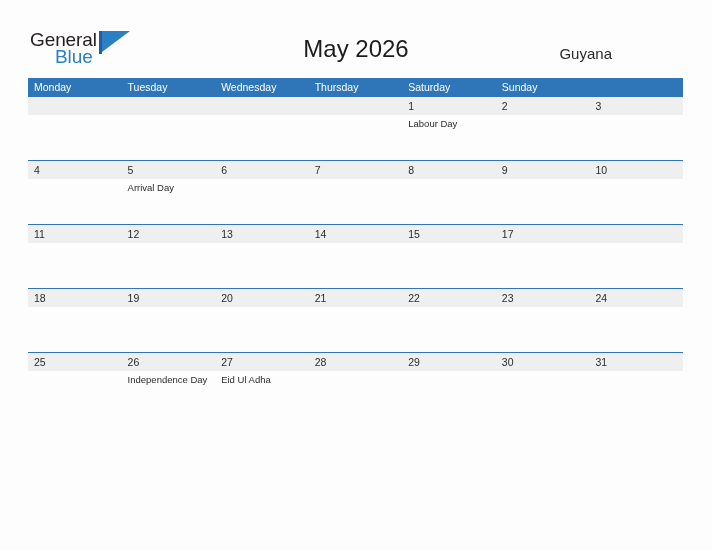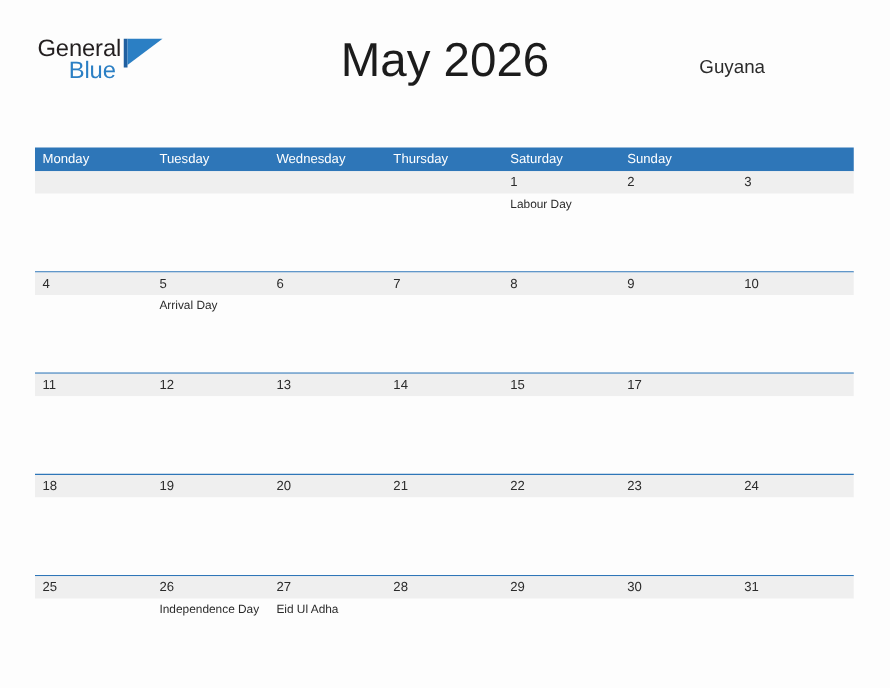--- a/index.html
+++ b/index.html
@@ -80,21 +80,21 @@
     border-top: 21px solid #2b7fc4;
     border-right: 28px solid transparent;
   }
 
   .month-title {
     position: absolute;
     left: 0;
     top: 31px;
     width: 712px;
     text-align: center;
-    font-size: 38px;
+    font-size: 24px;
     color: #1c1c1c;
     line-height: 36px;
     font-weight: normal;
     margin: 0;
   }
 
   .country {
     position: absolute;
     right: 29px;
     top: 45px;
@@ -103,21 +103,20 @@
     line-height: 18px;
     white-space: nowrap;
   }
 
   
   .calendar {
     position: absolute;
     left: 28px;
     top: 78px;
     width: 655px;
-    margin-top: 40px;
   }
 
   .weekday-row {
     display: flex;
     width: 655px;
     height: 18px;
     background: #2e76b8;
   }
   .weekday-cell {
     width: 93.57px;
@@ -151,38 +150,39 @@
     box-sizing: border-box;
     padding-left: 6px;
     font-size: 10.5px;
     color: #2b2b2b;
     line-height: 18px;
   }
 
   .event-band {
     display: flex;
     width: 655px;
-    height: 62px;
+    height: 45px;
     background: #fdfdfd;
   }
   .event-cell {
     width: 93.57px;
     height: 62px;
     box-sizing: border-box;
     padding-left: 6px;
     padding-top: 3px;
     font-size: 9.5px;
     color: #2b2b2b;
     line-height: 12px;
     white-space: nowrap;
     overflow: visible;
   }
 
   .week-row.last .event-band {
     height: 62px;
+    justify-content: center;
   }
 </style>
 </head>
 <body>
 
 <div class="page">
 
   <div class="top-bar">
 
     <div class="logo">

